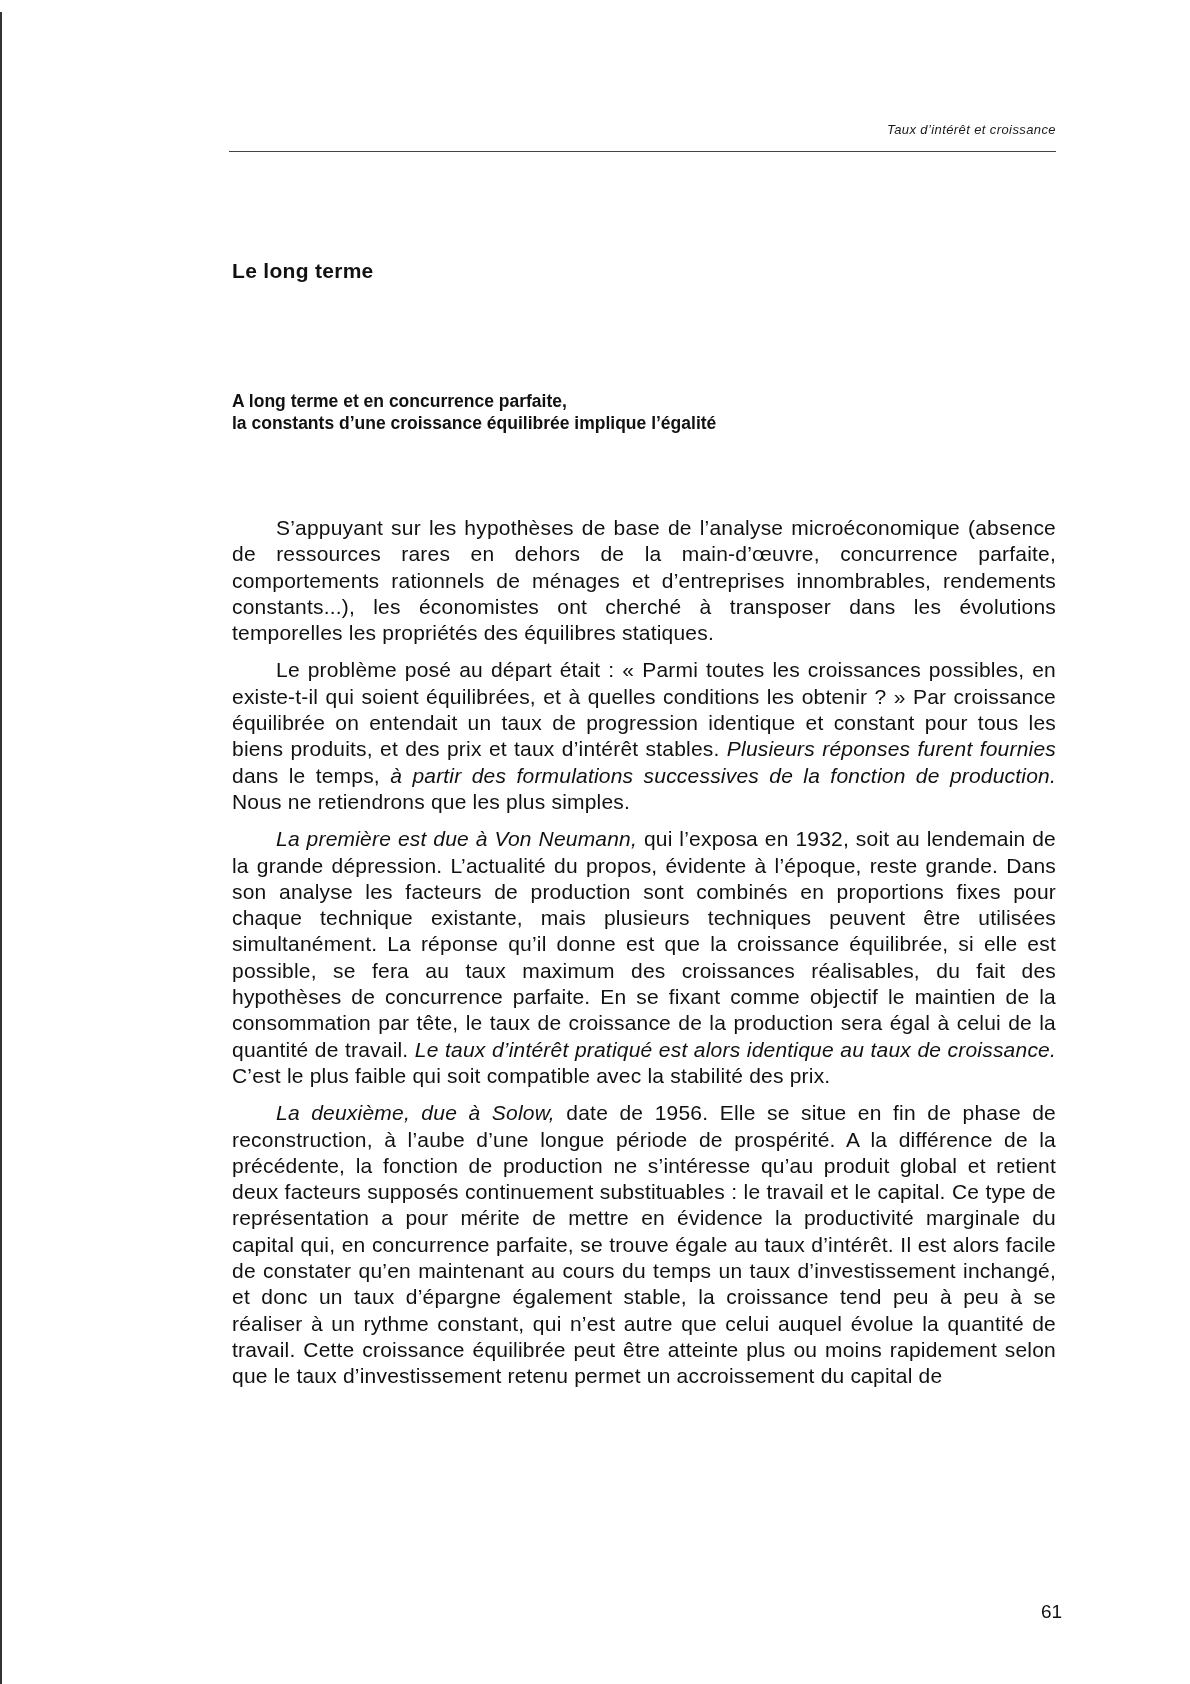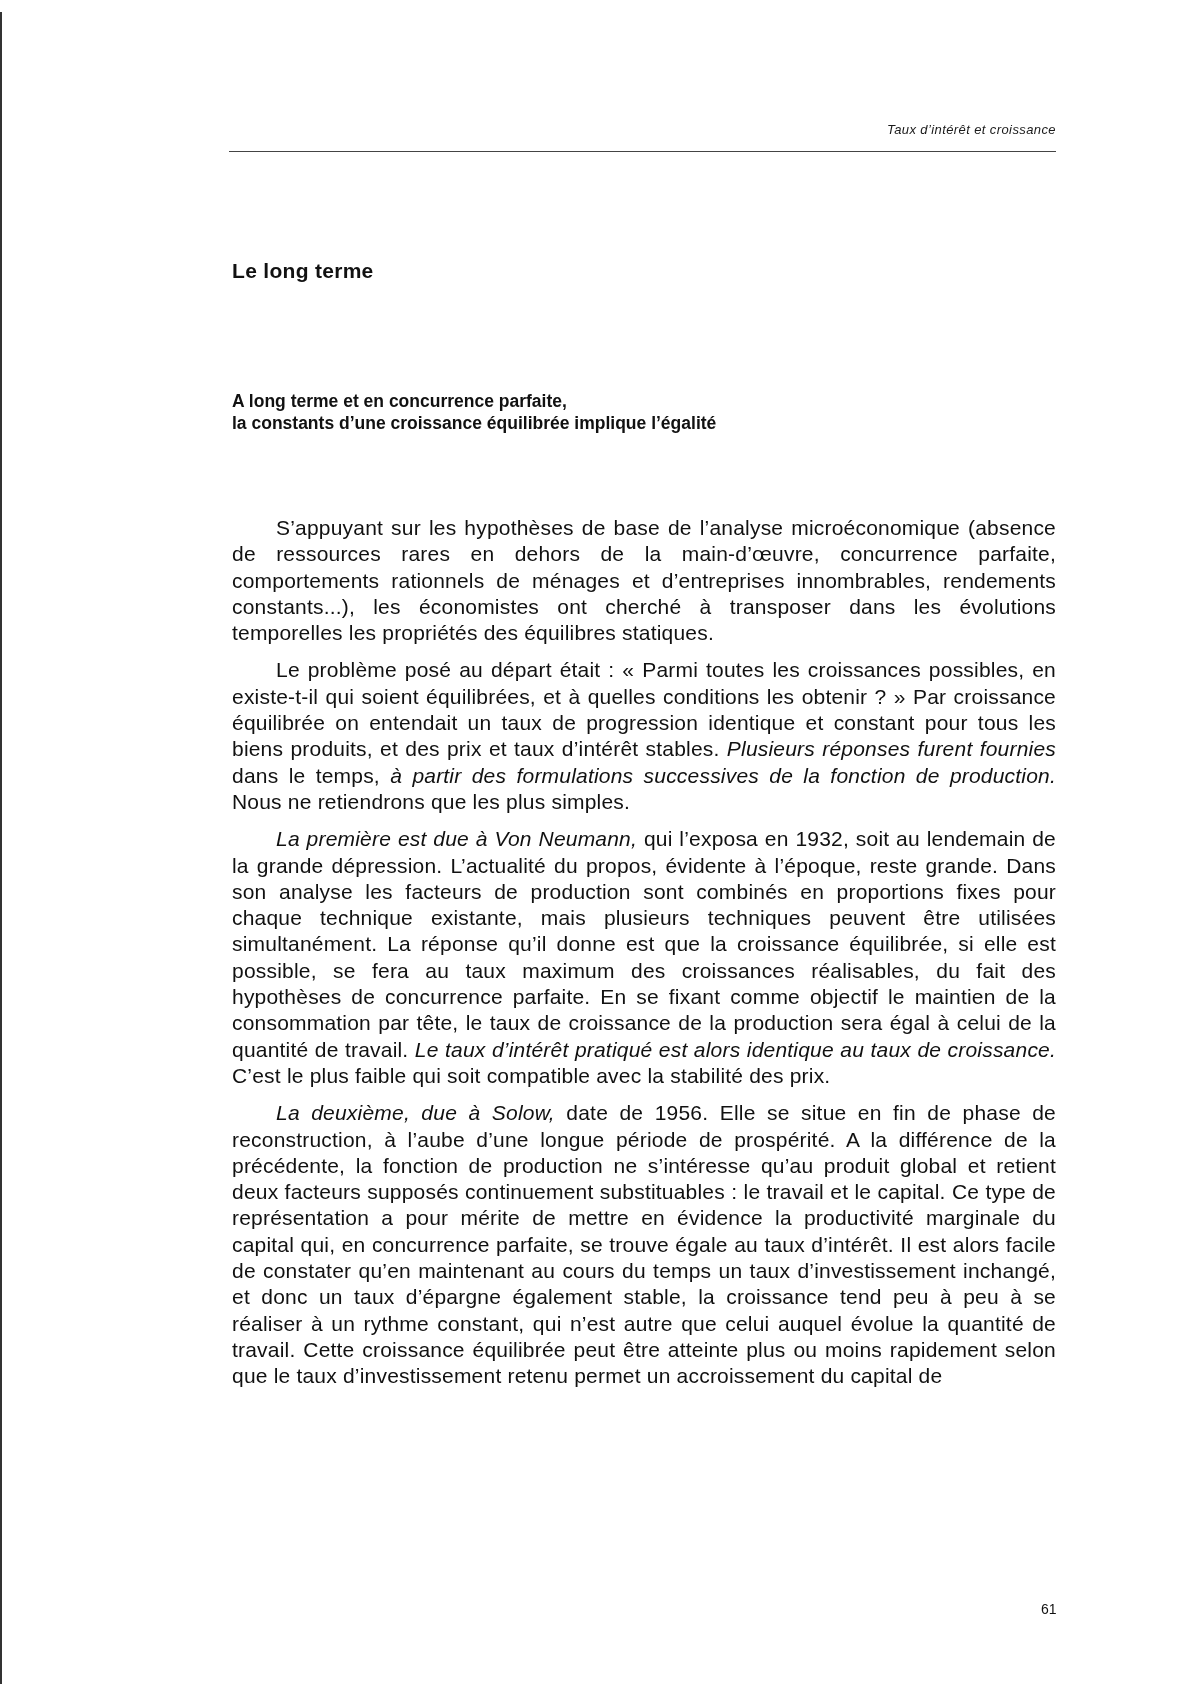--- a/index.html
+++ b/index.html
@@ -12,21 +12,21 @@
                  border-top: 1.5px solid #444444; }
   .chapter-title { position: absolute; left: 232px; top: 260px; font-size: 21px; font-weight: bold;
                    letter-spacing: 0.3px; margin: 0; line-height: 1; }
   .subheading { position: absolute; left: 232px; top: 390px; width: 800px; font-size: 17.5px;
                 font-weight: bold; line-height: 22px; margin: 0; }
   .subheading span { display: block; }
   .body { position: absolute; left: 232px; top: 487px; width: 824px; font-size: 21px;
           line-height: 26.3px; text-align: justify; letter-spacing: 0.2px; margin-top: 28px; }
   .body p { margin: 0 0 11px 0; text-indent: 44px; }
   .body em { font-style: italic; }
-  .page-number { position: absolute; left: 1041px; top: 1601px; font-size: 14px; }
+  .page-number { position: absolute; left: 1041px; top: 1601px; font-size: 19px; }
 </style>
 </head>
 <body>
 
 <div class="left-edge"></div>
 
 <div class="running-header">Taux d’intérêt et croissance</div>
 <div class="header-rule"></div>
 
 <h1 class="chapter-title">Le long terme</h1>

